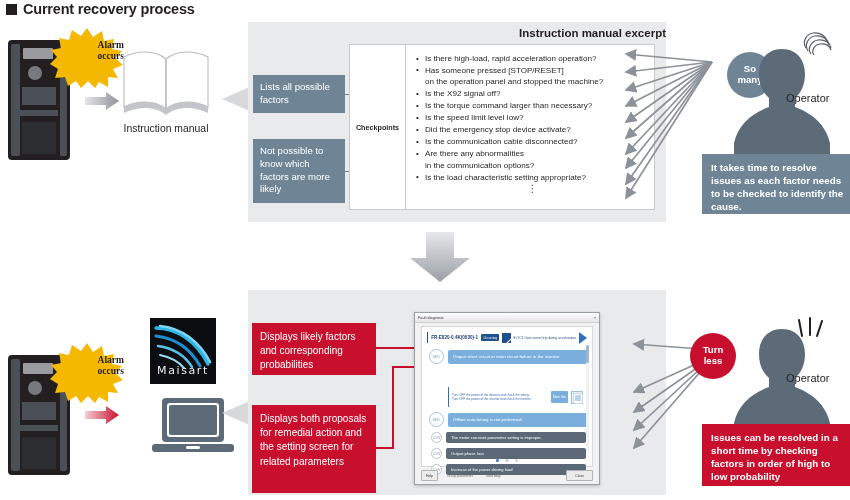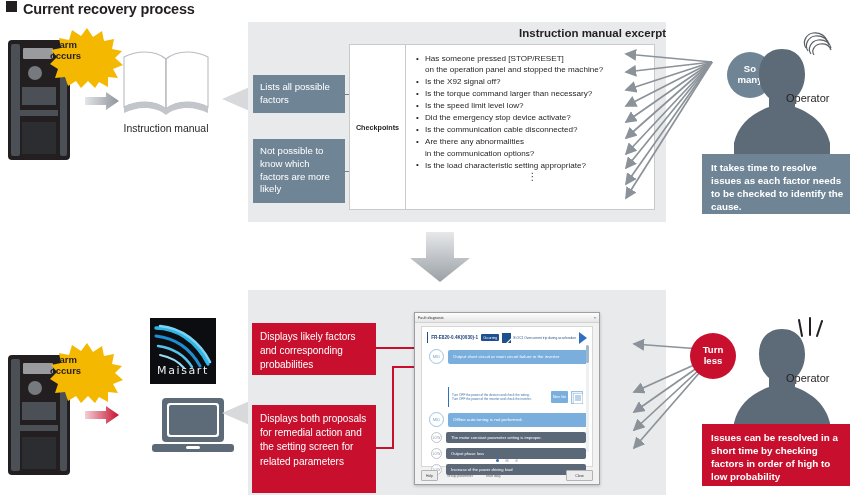--- a/index.html
+++ b/index.html
@@ -1,21 +1,21 @@
 <!DOCTYPE html>
 <html><head>
 <meta charset="utf-8">
 <style>
   html,body{margin:0;padding:0;background:#ffffff;}
   body{width:850px;height:500px;position:relative;overflow:hidden;
        font-family:"Liberation Sans","DejaVu Sans",sans-serif;color:#231f20;}
   .abs{position:absolute;}
 
   
-  #page-title{left:6px;top:1px;display:flex;gap:6px;}
+  #page-title{left:6px;top:1px;display:flex;align-items:center;gap:6px;}
   #page-title .sq{width:11px;height:11px;background:#231f20;display:block;}
   #page-title .tx{font-size:14.5px;font-weight:bold;letter-spacing:-.2px;}
 
   
   .panel{background:#e9eaeb;}
   #panel-top{left:248px;top:22px;width:418px;height:200px;}
   #panel-bot{left:248px;top:290px;width:418px;height:205px;}
   .panel-title{position:absolute;left:0;right:0;text-align:right;
       font-size:11.5px;font-weight:bold;color:#231f20;}
 
@@ -62,22 +62,22 @@
   .dev-knob{position:absolute;left:20px;top:26px;width:14px;height:14px;
       border-radius:50%;background:#76797d;}
   .dev-panel{position:absolute;left:14px;top:47px;width:34px;height:18px;
       background:#4b5057;}
   .dev-bar{position:absolute;left:12px;top:70px;width:38px;height:6px;background:#4b5057;}
   .dev-low{position:absolute;left:14px;top:82px;width:34px;height:32px;background:#2c2d30;}
 
   
   .burst{position:absolute;width:74px;height:60px;}
   .burst svg{display:block;}
-  .burst .btx{position:absolute;left:0;right:0;top:12px;text-align:left;
-      font-size:9.5px;font-weight:bold;color:#231f20;line-height:1.15;}
+  .burst .btx{position:absolute;left:0;right:0;top:12px;text-align:right;
+      font-size:9.5px;font-weight:bold;color:#231f20;line-height:1.15;font-family:Liberation Serif, serif;}
 
   
   #book{left:116px;top:45px;width:100px;height:74px;}
 
   
   .cap{position:absolute;text-align:center;font-size:10.4px;line-height:1.35;color:#231f20;}
 
   
   .oper{position:absolute;width:112px;height:124px;}
   .oper-label{position:absolute;font-size:11px;color:#231f20;}
@@ -235,20 +235,21 @@
   <div class="gdot" style="left:155px;top:69.5px;"></div>
   <div class="gconn" style="left:97px;top:149px;width:60px;"></div>
   <div class="gdot" style="left:155px;top:146.5px;"></div>
 
   <div id="manual-table">
     <div id="manual-col-cp">
       <span>Checkpoints</span>
     </div>
     <div id="manual-col-list">
       <ul style="margin:0;padding:0;">
+        <li><span>Is there high-load, rapid acceleration operation?</span></li>
         <li><span>Has someone pressed [STOP/RESET]</span><span class="cont">on the operation panel and stopped the machine?</span></li>
         <li><span>Is the X92 signal off?</span></li>
         <li><span>Is the torque command larger than necessary?</span></li>
         <li><span>Is the speed limit level low?</span></li>
         <li><span>Did the emergency stop device activate?</span></li>
         <li><span>Is the communication cable disconnected?</span></li>
         <li><span>Are there any abnormalities</span><span class="cont">in the communication options?</span></li>
         <li><span>Is the load characteristic setting appropriate?</span></li>
       </ul>
       <div id="manual-dots">⋮</div>

